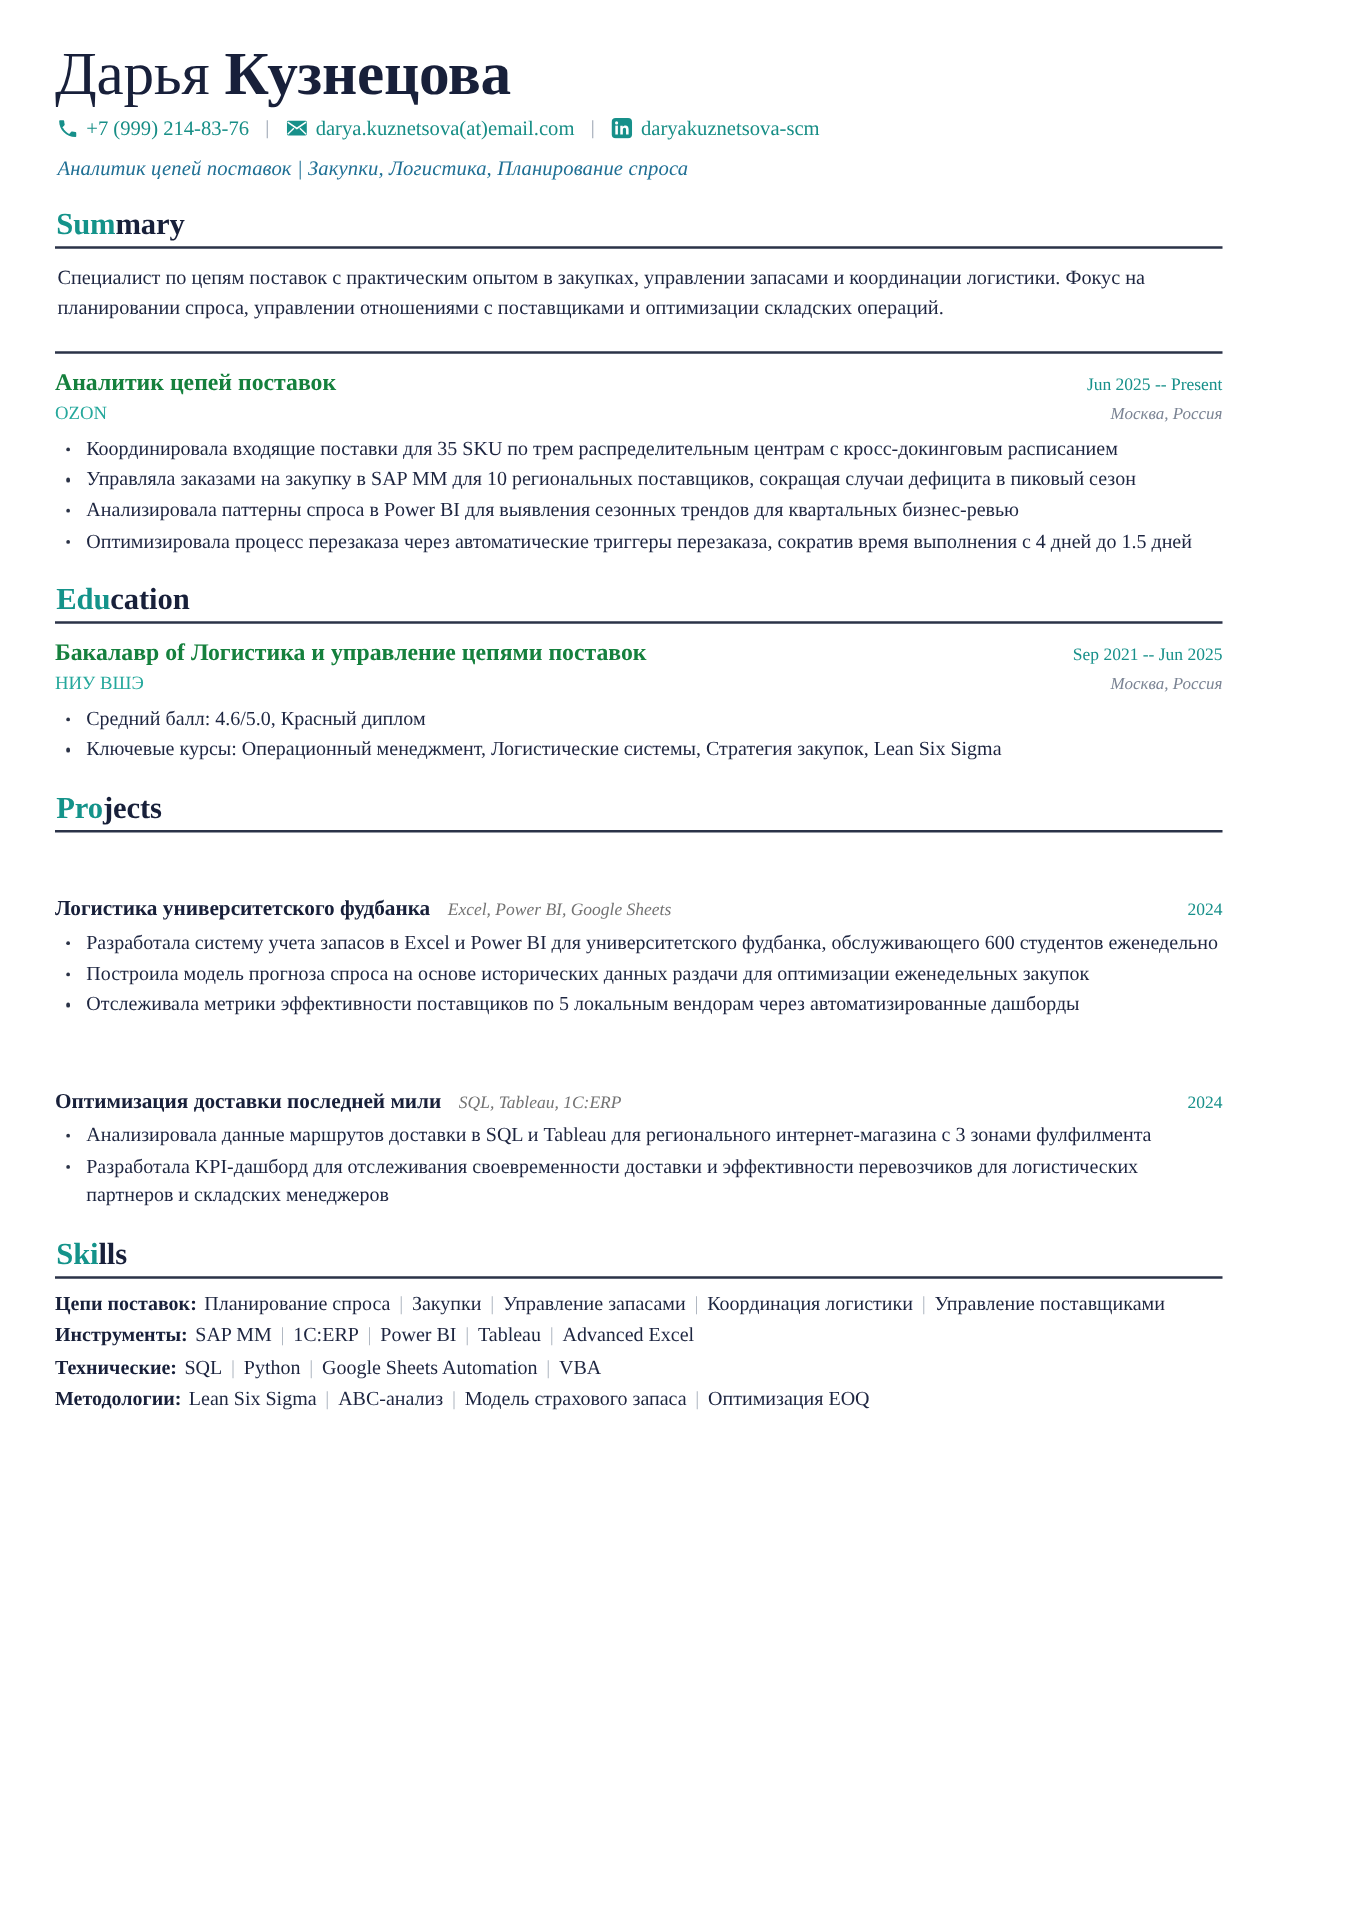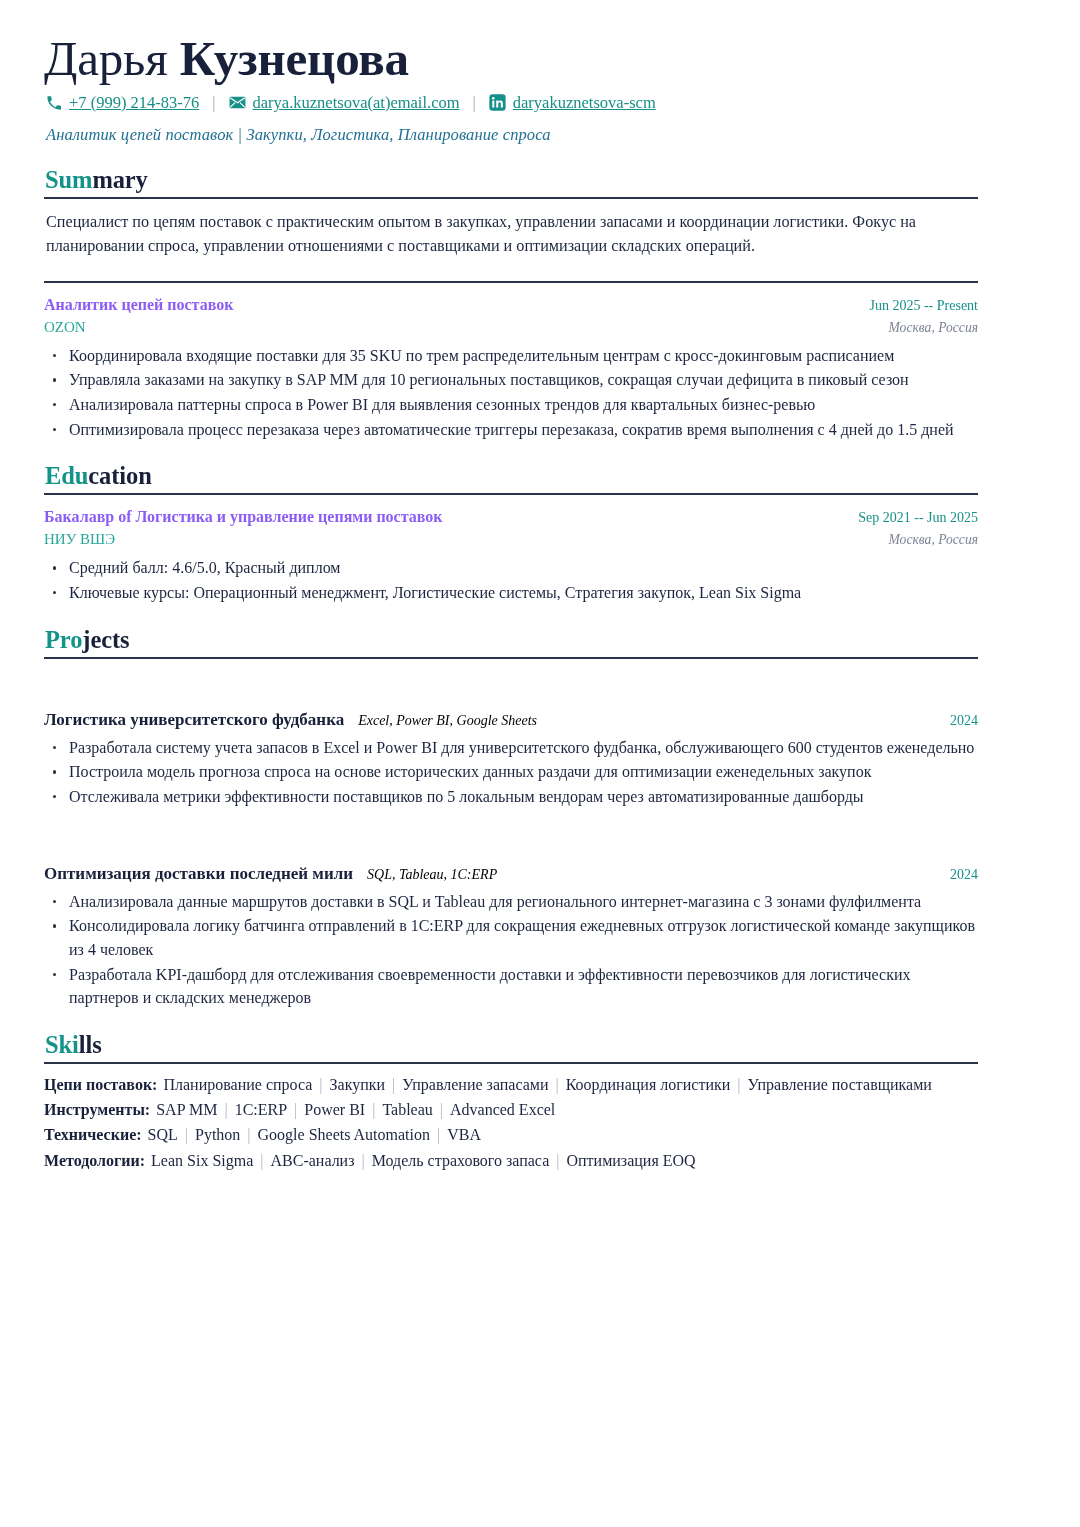--- a/index.html
+++ b/index.html
@@ -40,21 +40,20 @@
     font-size: 16.5px;
     color: #18948a;
     margin: 6px 0 0 2px;
     line-height: 1.2;
   }
   .contact-item {
     display: inline-flex;
     align-items: center;
     color: #178e86;
     white-space: nowrap;
-    text-decoration: underline;
   }
   .contact-item .ic {
     display: inline-flex;
     align-items: center;
     justify-content: center;
     margin-right: 7px;
   }
   .contact-sep {
     color: #9aa4b2;
     margin: 0 13px;
@@ -98,23 +97,23 @@
   
   .entry { margin-bottom: 2px; }
   .entry + .entry { margin-top: 15px; }
   .entry-row {
     display: flex;
     align-items: baseline;
     justify-content: space-between;
     gap: 18px;
   }
   .entry-title {
-    font-size: 16px;
+    font-size: 19px;
     font-weight: 700;
-    color: #8b5cf6;
+    color: #15803d;
     line-height: 1.35;
   }
   .entry-date {
     font-size: 14px;
     color: #17908a;
     white-space: nowrap;
     line-height: 1.35;
   }
   .entry-org {
     font-size: 15px;
@@ -171,21 +170,21 @@
     margin-top: 40px;
   }
   .proj-name {
     font-size: 17px;
     font-weight: 700;
     color: #18203a;
   }
   .proj-stack {
     font-size: 14px;
     font-style: italic;
-    color: #000000;
+    color: #737373;
   }
   .proj-year {
     font-size: 14px;
     color: #17908a;
     white-space: nowrap;
     font-family: Liberation Serif, serif;
   }
 
   
   .skills-block { margin-top: 9px; }
@@ -343,21 +342,20 @@
       <div class="entry">
         <div class="proj-head">
           <div class="proj-left">
             <span class="proj-name">Оптимизация доставки последней мили</span>
             <span class="proj-stack">SQL, Tableau, 1C:ERP</span>
           </div>
           <div class="proj-year">2024</div>
         </div>
         <ul class="bullets">
           <li>Анализировала данные маршрутов доставки в SQL и Tableau для регионального интернет-магазина с 3 зонами фулфилмента</li>
-          <li>Консолидировала логику батчинга отправлений в 1C:ERP для сокращения ежедневных отгрузок логистической команде закупщиков из 4 человек</li>
           <li>Разработала KPI-дашборд для отслеживания своевременности доставки и эффективности перевозчиков для логистических партнеров и складских менеджеров</li>
         </ul>
       </div>
 
     </div>
   </div>
 
   <div class="section">
     <div class="section-title">
       <span class="hl">Ski</span><span>lls</span>

